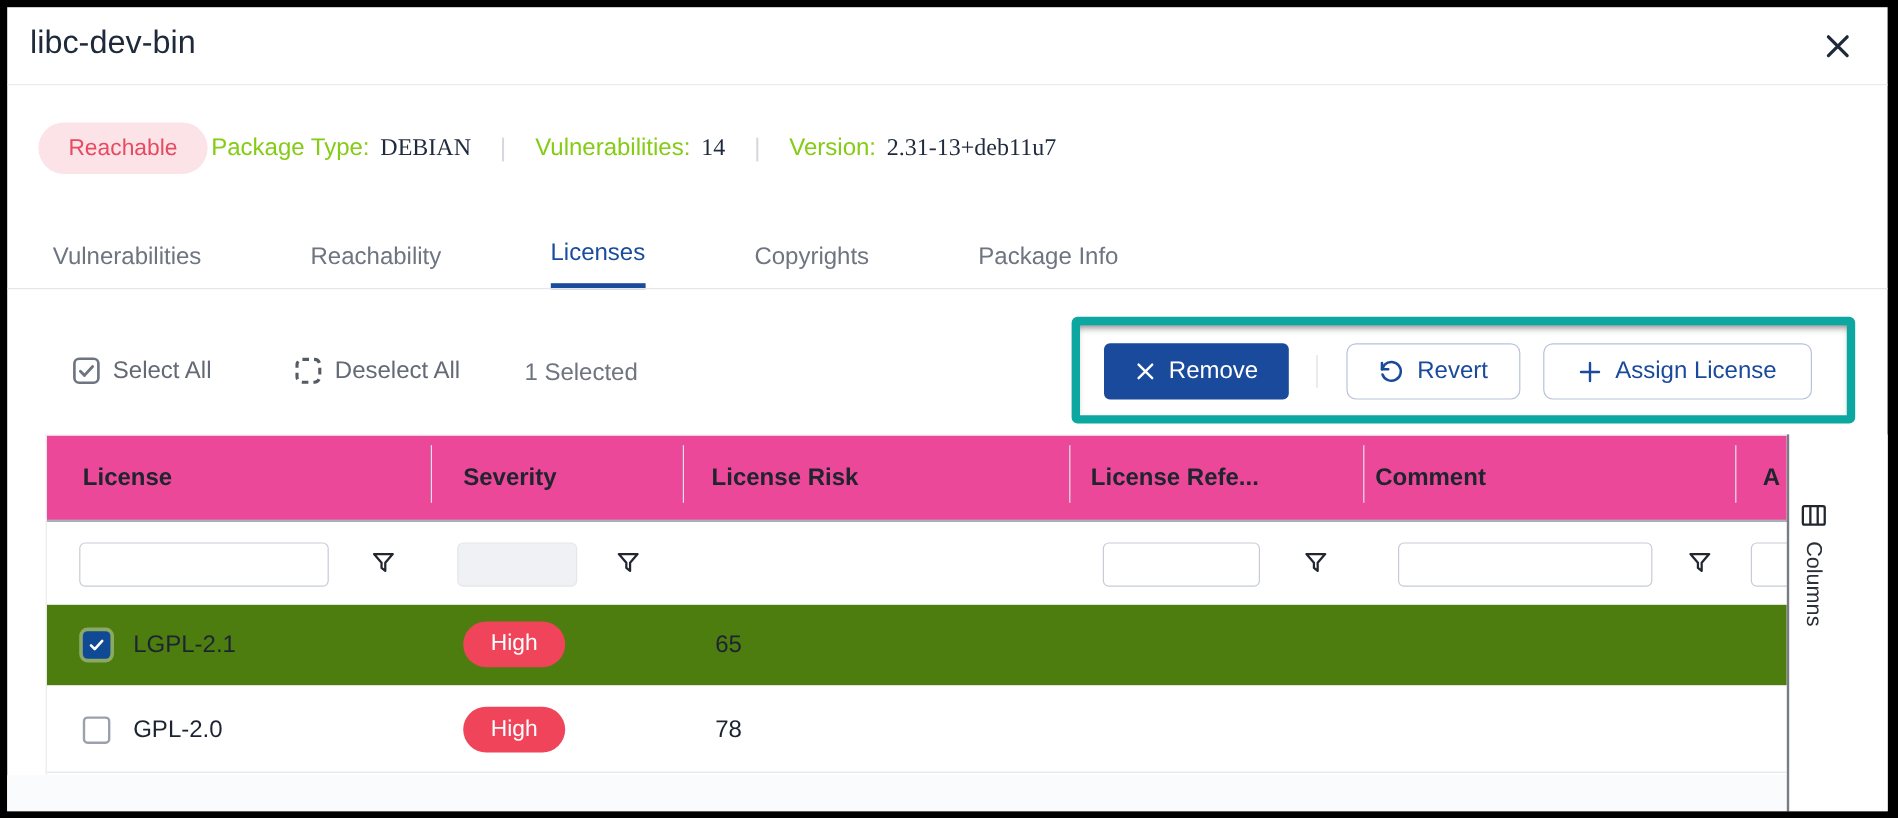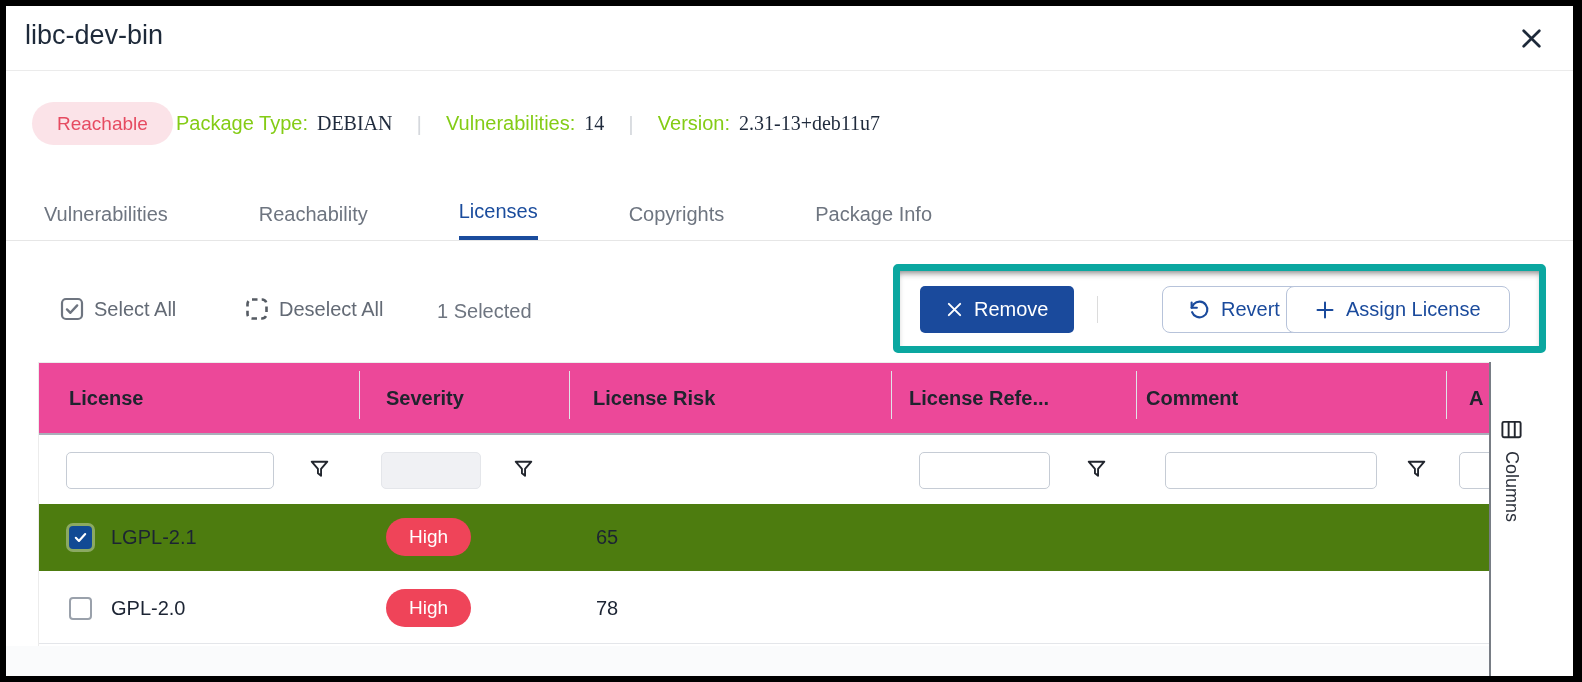--- a/index.html
+++ b/index.html
@@ -46,21 +46,21 @@
   
   .highlight-box {
     left:893px; top:264px; width:653px; height:89px;
     border:7px solid #0ba7a0; border-radius:5px;
     box-shadow: inset 0 5px 6px -3px rgba(30,30,30,0.55);
     pointer-events:none;
   }
   .btn { display:flex; align-items:center; justify-content:center; gap:11px; height:47px; font-size:20px; cursor:pointer; font-family:inherit; }
   .btn-remove { left:920px; top:286px; padding:0 26px; background:#1a4a9c; color:#fff; border:none; border-radius:5px; }
   .btn-outline { background:#fff; color:#1a4a9c; border:1px solid #b7c3da; border-radius:8px; }
-  .btn-revert { left:1162px; top:286px; padding:0 26px; }
+  .btn-revert { left:1122px; top:286px; padding:0 26px; }
   .btn-assign { left:1286px; top:286px; padding:0 28px; }
   .btn-sep { left:1097px; top:296px; width:1px; height:27px; background:#dcdcdc; }
 
   
   .table {
     left:38px; top:362px; width:1451px; height:284px;
     border-top:1px solid #ececec; border-left:1px solid #ececec;
     overflow:hidden; background:#fff;
   }
   .thead { position:absolute; left:0; top:0; width:100%; height:72px; border-bottom:2px solid #a9afb9; background:#ec4899; }

